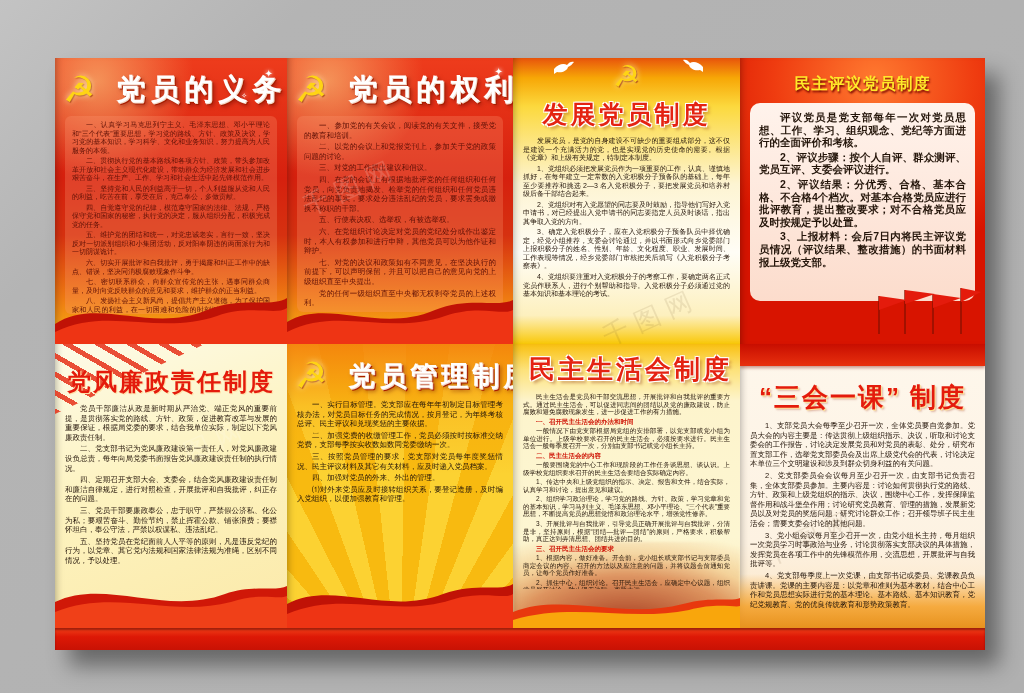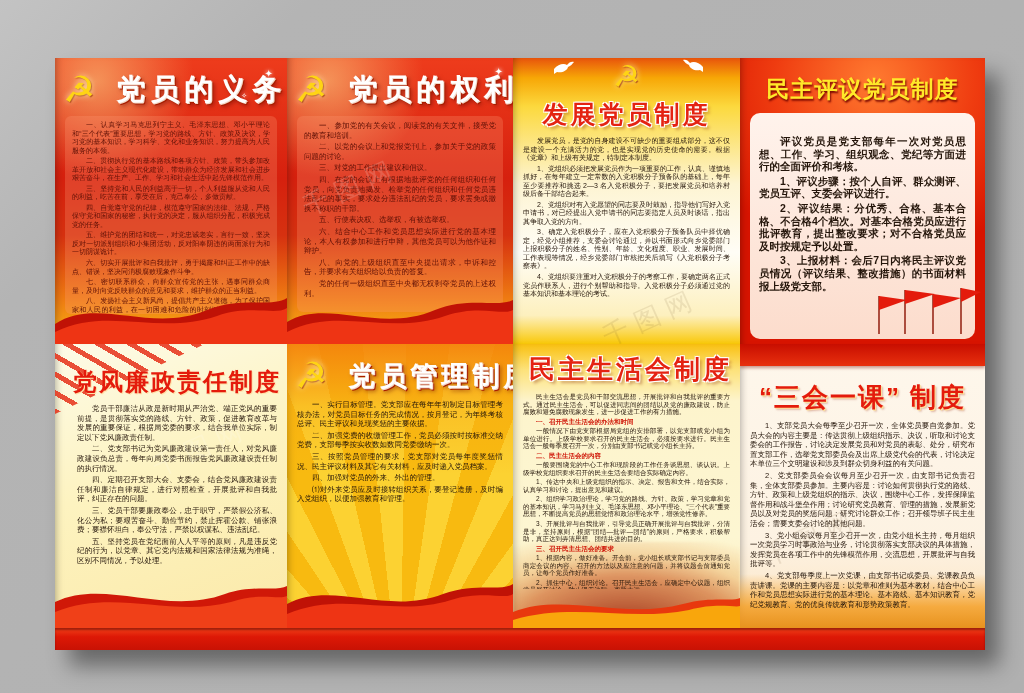--- a/index.html
+++ b/index.html
@@ -7,41 +7,41 @@
   .poster{position:absolute;left:55px;top:58px;width:930px;height:592px;display:grid;
           grid-template-columns:232px 226px 227px 245px;grid-template-rows:286px 284px 22px;
           box-shadow:14px 16px 20px rgba(0,0,0,.42);}
   .panel{position:relative;overflow:hidden;box-shadow:inset 7px 0 9px -7px rgba(0,0,0,.38);}
   .head{position:relative;display:flex;align-items:center;gap:6px;padding:12px 8px 2px 8px;}
   .title{margin:0;white-space:nowrap;}
   .t-white{color:#fff;font-weight:700;font-size:29px;letter-spacing:5px;
            text-shadow:1px 1px 0 #f3d9c8,2px 2px 0 #a81e00,3px 3px 4px rgba(90,0,0,.55);margin-left:15px;}
   .t-red-outline{color:#e42312;font-weight:700;font-size:25px;letter-spacing:3px;
            text-shadow:-1px -1px 0 #fff,1px -1px 0 #fff,-1px 1px 0 #fff,1px 1px 0 #fff,3px 3px 3px rgba(120,20,0,.35);}
-  .t-yellow{color:#ffe929;font-weight:700;font-size:23px;letter-spacing:1px;text-shadow:1px 2px 2px #7c0a00;}
+  .t-yellow{color:#ffe929;font-weight:700;font-size:16px;letter-spacing:1px;text-shadow:1px 2px 2px #7c0a00;}
   .t-red{color:#e41b0c;font-weight:700;font-size:24px;letter-spacing:2px;text-shadow:1px 1px 0 #ffe0a8;}
   .emblem{font-size:36px;line-height:1;color:#ffd414;text-shadow:0 0 6px rgba(255,248,180,.95),1px 1px 1px #a33000;}
   .sparkle{position:absolute;color:#fff;text-shadow:0 0 4px #fff;font-size:10px;}
   .body{position:relative;margin:4px 10px 0 10px;text-align:justify;overflow:hidden;z-index:3;}
   .body p{margin:0 0 2px 0;text-indent:2em;}
   .tx-maroon{color:#5e1006;}
   .tx-black{color:#24150a;}
   .fs7{font-size:7px;line-height:1.22;}
   .fs75{font-size:7.5px;line-height:1.28;}
   .fs65{font-size:6.5px;line-height:1.16;}
   .fs10{font-size:10.5px;line-height:1.2;font-weight:700;}
   .boxed{background:rgba(255,160,120,.26);border-radius:6px;padding:5px 7px;}
   .p-red{background:radial-gradient(circle at 18% 8%,rgba(255,236,150,.5),transparent 30%),
          linear-gradient(180deg,#ee3c1c 0%,#d6200e 42%,#d63110 62%,#ee7a12 84%,#f9b814 100%);}
   .p3{background:linear-gradient(180deg,#e8540c 0%,#f7a706 7%,#fcd93e 17%,#fdf4d2 44%,#fffdf6 68%,#fdf0be 90%,#f9c808 100%);}
   .p3 .head{justify-content:center;padding-top:6px;}
   .p4{background:radial-gradient(circle at 55% 8%,#ff7a30 0%,#ef3c10 34%,#d81400 62%),
       linear-gradient(180deg,#d81400 0%,#ef5c18 30%,#f89c38 55%,#fbd89a 78%,#f09038 100%);}
-  .p4card{position:relative;margin:6px 10px;background:linear-gradient(180deg,#fff3ec,#fcdccc);border-radius:10px;padding:22px 9px;z-index:3;}
-  .p5{background:linear-gradient(160deg,#fdfbe8 0%,#fdf3c0 45%,#fbe9a8 100%);padding-left:12px;}
+  .p4card{position:relative;margin:6px 10px;background:linear-gradient(180deg,#fff3ec,#fcdccc);border-radius:10px;padding:8px 9px;z-index:3;}
+  .p5{background:linear-gradient(160deg,#fdfbe8 0%,#fdf3c0 45%,#fbe9a8 100%);}
   .p5 .rays{position:absolute;left:0;top:0;width:150px;height:70px;clip-path:polygon(0 0,100% 0,0 100%);
             background:repeating-linear-gradient(30deg,#e63018 0 5px,rgba(230,48,24,0) 5px 16px);opacity:.85;}
   .p5 .head{justify-content:center;padding-top:22px;}
   .p6{background:repeating-conic-gradient(from -90deg at 50% 125%,#fcd232 0deg 7deg,#f8ba10 7deg 14deg);}
   .p6::before{content:"";position:absolute;inset:0;background:linear-gradient(180deg,rgba(244,130,12,.92) 0%,rgba(248,170,20,.45) 22%,rgba(255,255,255,0) 46%);}
   .p7{background:linear-gradient(180deg,#f9c011 0%,#fde27a 9%,#fdf4cc 20%,#fdf6d2 68%,#fbe9b0 100%);}
   .p7 .head{justify-content:flex-end;padding-top:8px;}
   .gwall{position:absolute;left:0;bottom:0;width:100%;height:86px;z-index:1;
          background:radial-gradient(90% 120% at 50% 105%,rgba(150,28,8,.9) 0%,rgba(196,74,18,.55) 55%,rgba(220,120,30,.25) 75%,transparent 100%);
          filter:blur(1px);}
@@ -93,22 +93,22 @@
         <h2 class="title t-white">党员的权利</h2>
         <span class="sparkle" style="right:10px;top:8px;">✦</span>
         <span class="sparkle" style="right:52px;top:30px;font-size:7px;">✧</span>
       </div>
       <div class="body boxed tx-maroon fs75" style="height:186px;">
           <p>一、参加党的有关会议，阅读党的有关文件，接受党的教育和培训。</p>
           <p>二、以党的会议上和党报党刊上，参加关于党的政策问题的讨论。</p>
           <p>三、对党的工作提出建议和倡议。</p>
           <p>四、在党的会议上有根据地批评党的任何组织和任何党员，向党负责地揭发、检举党的任何组织和任何党员违法乱纪的事实，要求处分违法乱纪的党员，要求罢免或撤换不称职的干部。</p>
           <p>五、行使表决权、选举权，有被选举权。</p>
-          <p>六、结合中心工作和党员思想实际进行党的基本理论，本人有权参加和进行申辩，其他党员可以为他作证和辩护。</p>
-          <p>八、向党的上级组织直至中央提出请求，申诉和控告，并要求有关组织给以负责的答复。</p>
+          <p>六、在党组织讨论决定对党员的党纪处分或作出鉴定时，本人有权参加和进行申辩，其他党员可以为他作证和辩护。</p>
+          <p>七、对党的决议和政策如有不同意见，在坚决执行的前提下，可以声明保留，并且可以把自己的意见向党的上级组织直至中央提出。</p>
           <p>党的任何一级组织直至中央都无权剥夺党员的上述权利。</p>
         </div>
       <svg class="ribbon" viewBox="0 0 226 56" preserveAspectRatio="none">
         <path d="M0,34 C40,10 92,46 148,22 C182,8 212,20 226,12 L226,56 L0,56 Z" fill="#c01206"></path>
         <path d="M0,44 C50,18 102,48 158,28 C192,16 216,28 226,22 L226,56 L0,56 Z" fill="#ee3414"></path>
       </svg>
     </section>
 
     <section class="panel p3">
       <div style="text-align:center;padding-top:4px;position:relative;">
@@ -132,21 +132,21 @@
         </div>
     </section>
 
     <section class="panel p4">
       <div class="head" style="justify-content:center;padding-top:16px;">
         <h2 class="title t-yellow">民主评议党员制度</h2>
       </div>
       <div class="p4card">
         <div class="body tx-black fs10" style="margin:0;height:182px;">
             <p>评议党员是党支部每年一次对党员思想、工作、学习、组织观念、党纪等方面进行的全面评价和考核。</p>
-            <p>1、评议步骤：按个人自评、群众测评、党员互评、支委会评议进行。</p>
+            <p>2、评议步骤：按个人自评、群众测评、党员互评、支委会评议进行。</p>
             <p>2、评议结果：分优秀、合格、基本合格、不合格4个档次。对基本合格党员应进行批评教育，提出整改要求；对不合格党员应及时按规定予以处置。</p>
             <p>3、上报材料：会后7日内将民主评议党员情况（评议结果、整改措施）的书面材料报上级党支部。</p>
           </div>
       </div>
       <svg class="flags" width="120" height="48" viewBox="0 0 120 48">
         <g stroke="#8a1000" stroke-width="1.4">
           <line x1="18" y1="10" x2="18" y2="48"></line>
             <line x1="44" y1="4" x2="44" y2="48"></line>
           <line x1="72" y1="8" x2="72" y2="48"></line>
             <line x1="100" y1="2" x2="100" y2="48"></line>

